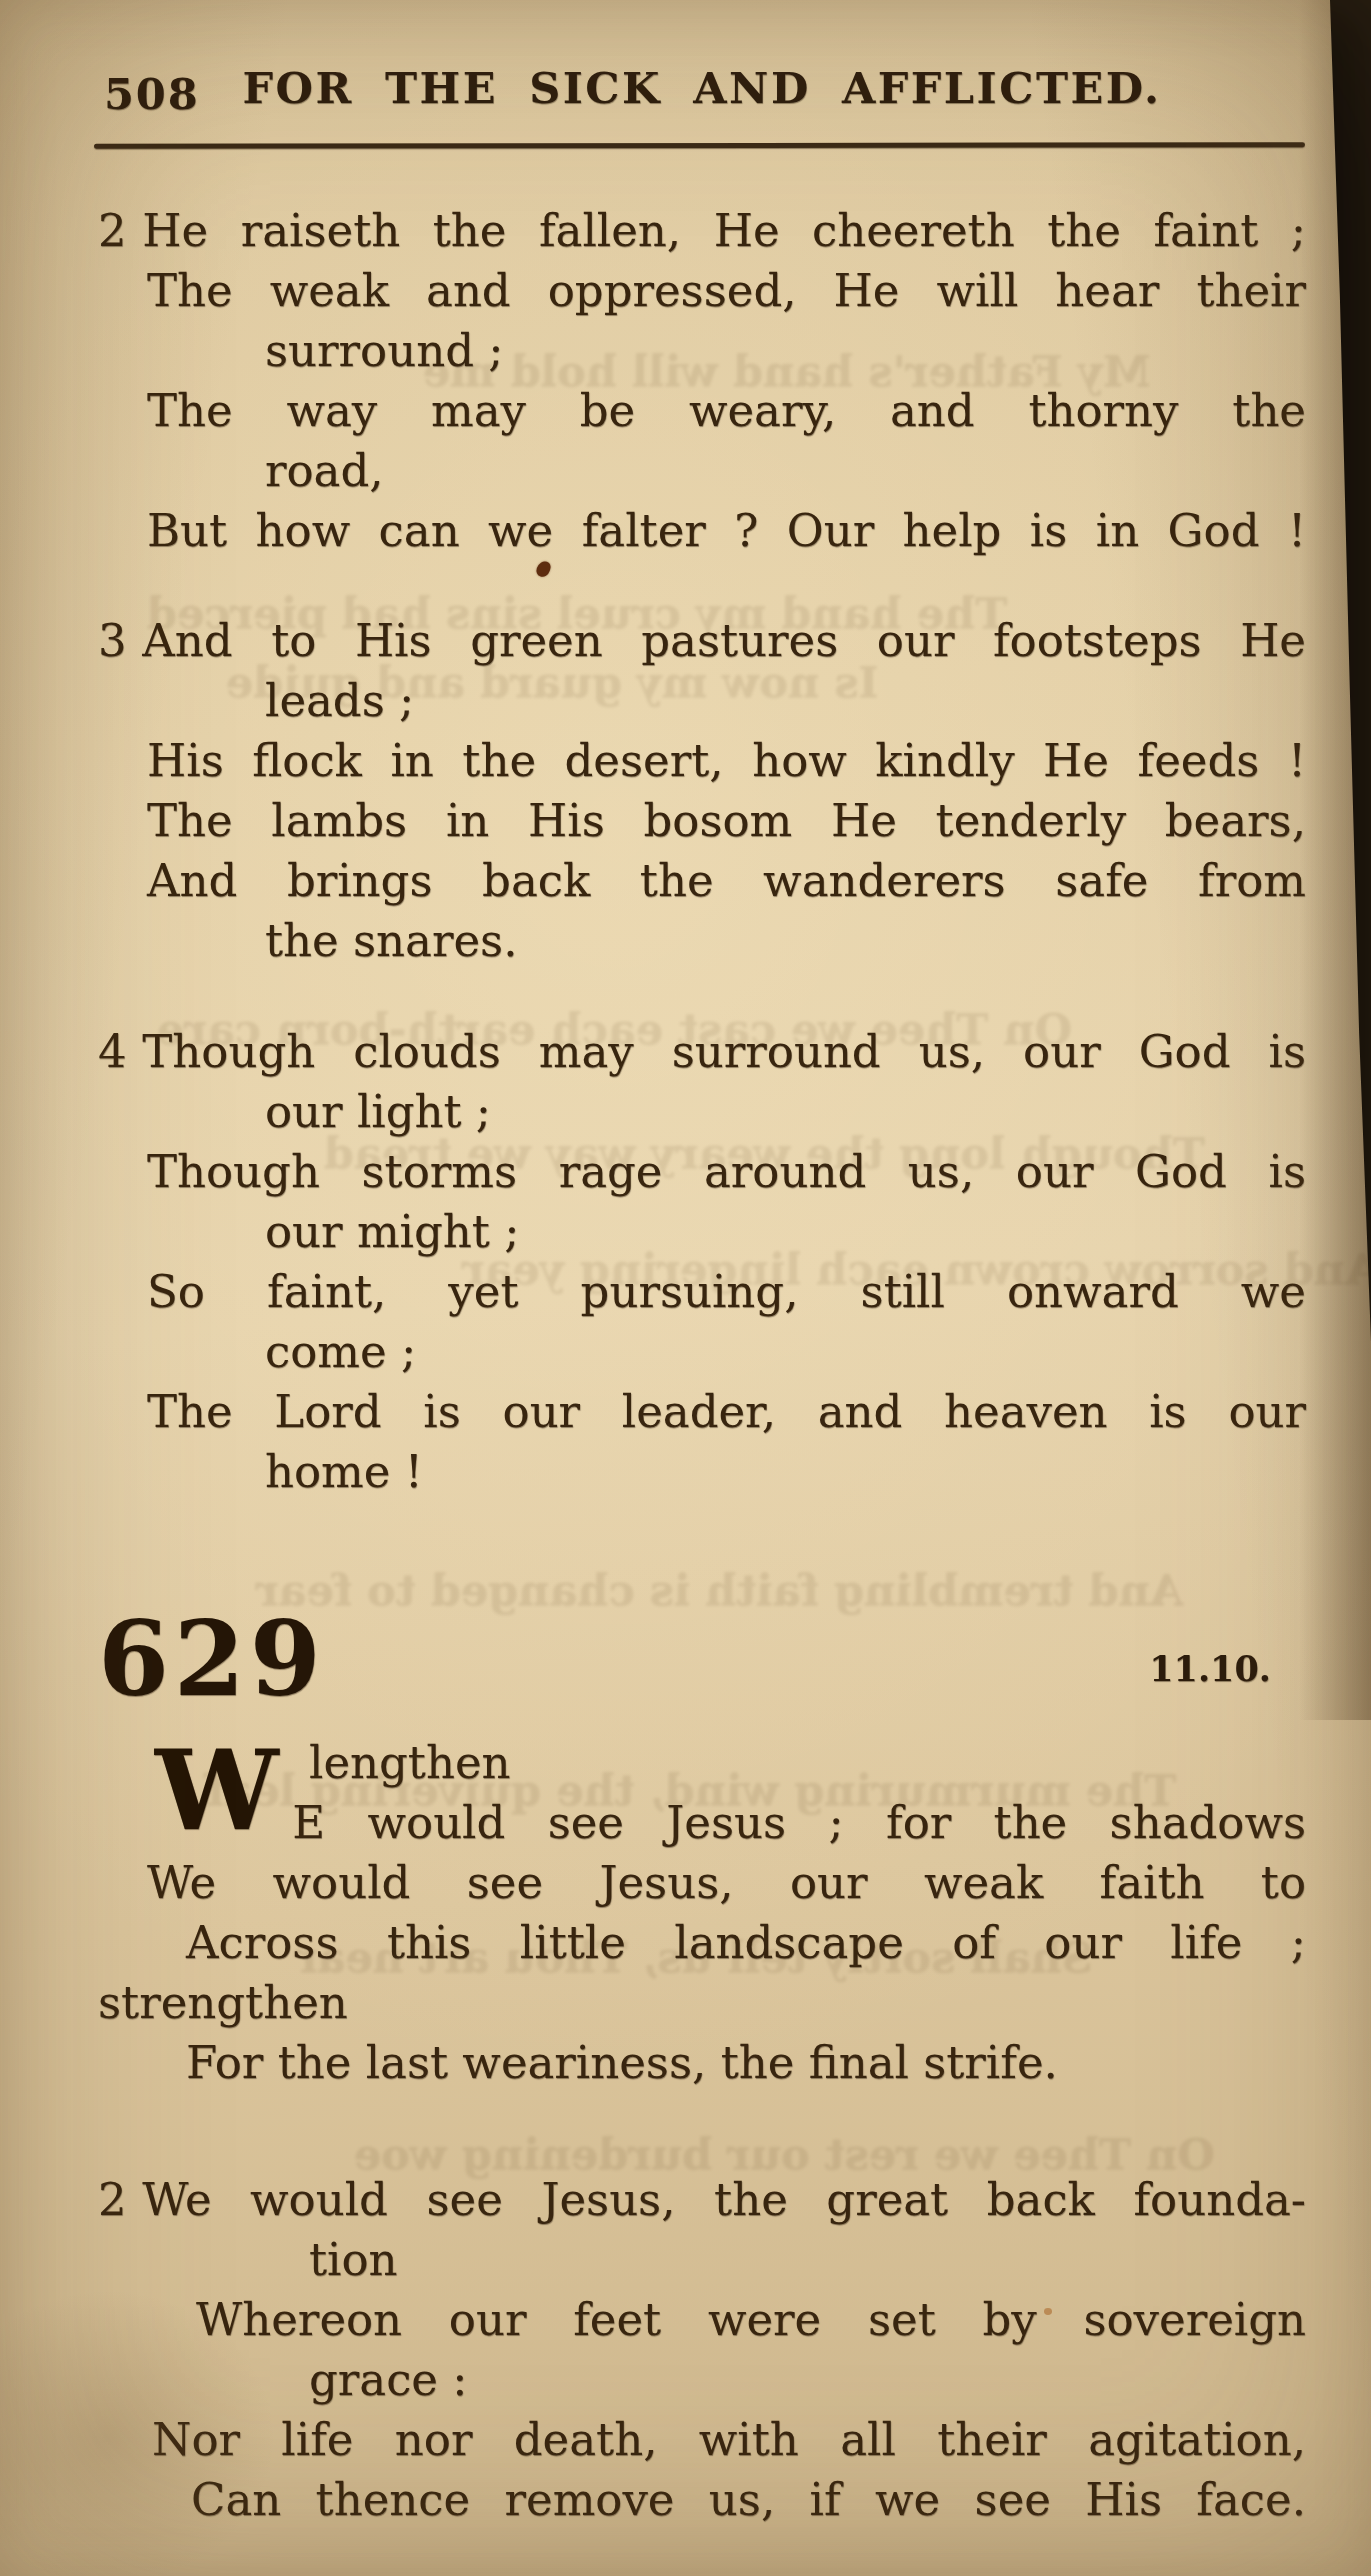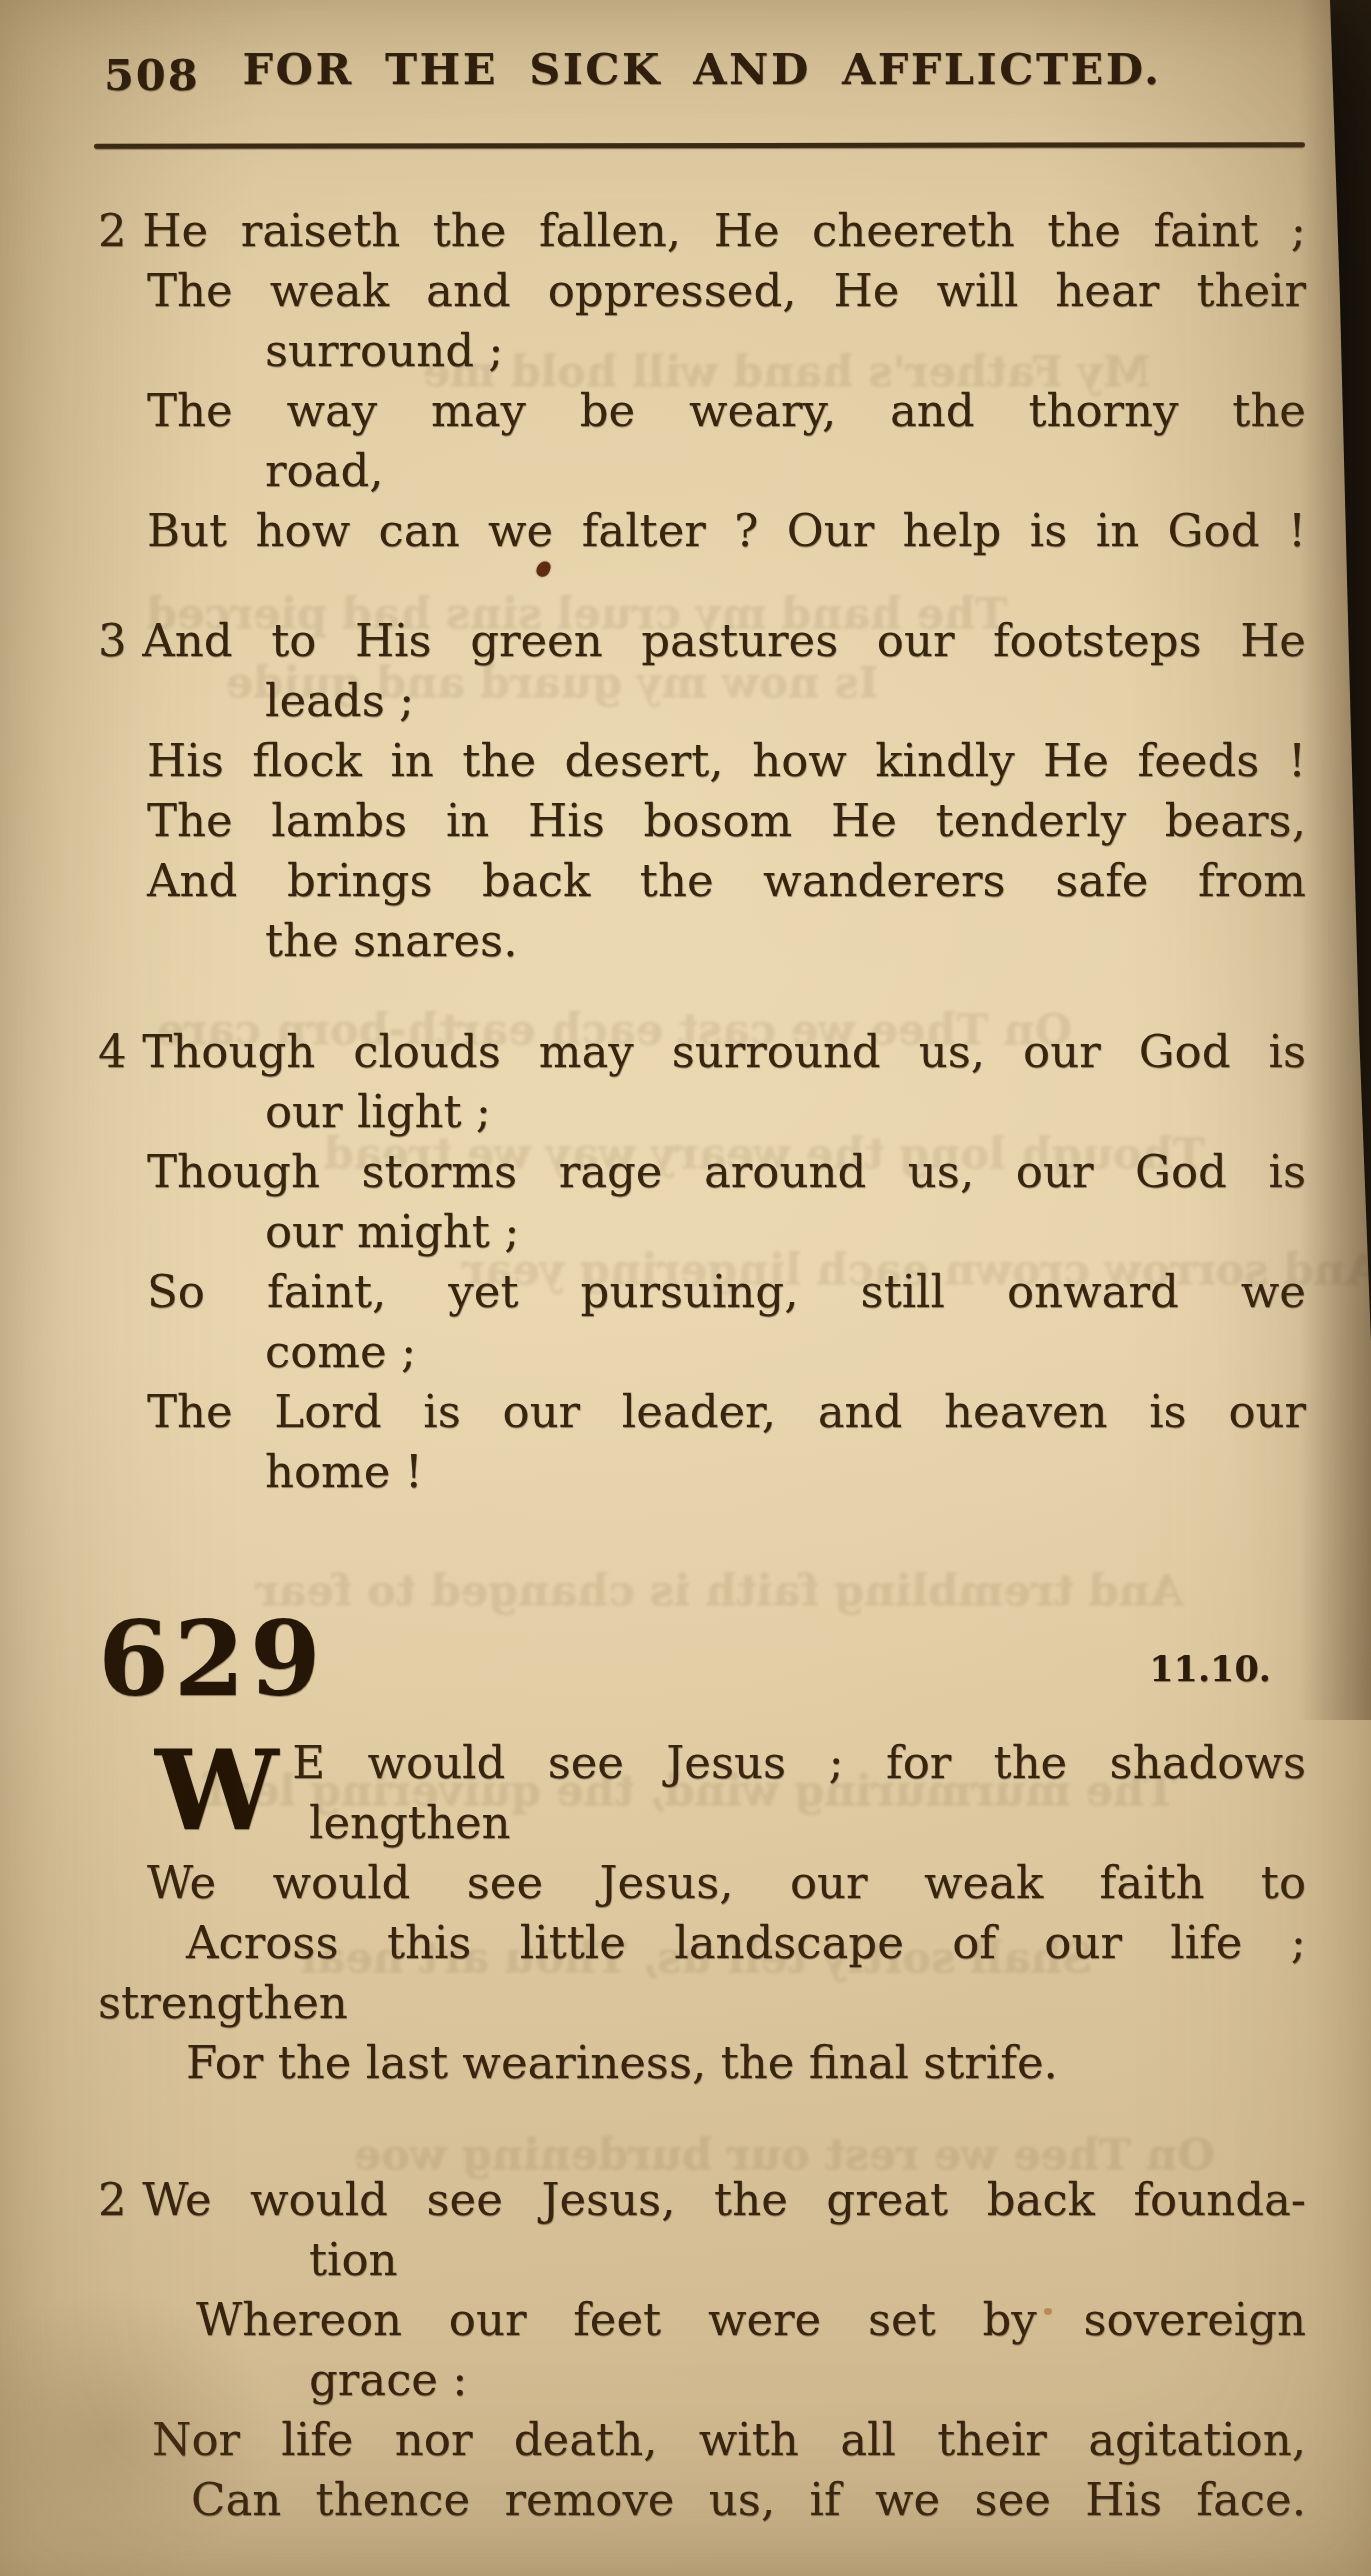--- a/index.html
+++ b/index.html
@@ -12,21 +12,21 @@
       linear-gradient(100deg, rgba(118,88,48,0.16), rgba(118,88,48,0) 16%),
       linear-gradient(262deg, rgba(105,78,42,0.20), rgba(105,78,42,0) 20%),
       linear-gradient(175deg,#d9c399 0%,#e1cca3 28%,#e5d1aa 50%,#dcc69d 72%,#cdb68c 100%);
     text-shadow:0.5px 0.7px 0.9px rgba(42,27,11,0.45);
   }
   .page::after{
     content:"";position:absolute;inset:0;pointer-events:none;
     box-shadow:inset 0 0 226px rgba(94,69,37,0.33), inset 0 0 59px rgba(94,69,37,0.18);
   }
   
-  .header{position:absolute;top:44px;left:98px;right:65px;height:59px;}
+  .header{position:absolute;top:63px;left:98px;right:65px;height:59px;}
   .pagenum{position:absolute;left:5.9px;top:5.9px;font-size:43px;font-weight:bold;letter-spacing:2px;color:#2c1c0c;}
   .running-head{text-align:center;font-size:43px;font-weight:bold;letter-spacing:2.5px;word-spacing:13.8px;color:#2c1c0c;white-space:nowrap;}
   .rule{position:absolute;top:143px;left:94px;width:1211px;height:4.9px;background:#3a2915;border-radius:2.9px;
         box-shadow:0 1px 1px rgba(58,41,21,0.5);transform:rotate(-0.08deg);}
   
   .text-col{position:absolute;left:98px;right:65px;}
   .line{font-size:45px;line-height:60px;color:#38250f;}
   .jl{text-align:justify;text-align-last:justify;}
   .i50{margin-left:49px}.i55{margin-left:54px}.i90{margin-left:88px}.i95{margin-left:93px}
   .i100{margin-left:98px}.i170{margin-left:167px}.i215{margin-left:211px}.i235{}
@@ -109,22 +109,22 @@
     <div class="line i170">home !</div>
   </div>
 
   <div class="hymn-head">
     <div class="hymn-number">629</div>
     <div class="hymn-meter">11.10.</div>
   </div>
 
   <div class="text-col" style="top:1733px">
     <span class="dropcap">W</span>
+    <div class="line i215">lengthen</div>
     <div class="line jl">E would see Jesus ; for the shadows</div>
-    <div class="line i215">lengthen</div>
     <div class="clear"></div>
     <div class="line i50 jl">We would see Jesus, our weak faith to</div>
     <div class="line i90 jl">Across this little landscape of our life ;</div>
     <div class="line i235">strengthen</div>
     <div class="line i90">For the last weariness, the final strife.</div>
   </div>
 
   <div class="text-col" style="top:2170px">
     <div class="line jl"><span class="vnum">2</span><span>We would see Jesus, the great back founda-</span></div>
     <div class="line i215">tion</div>

